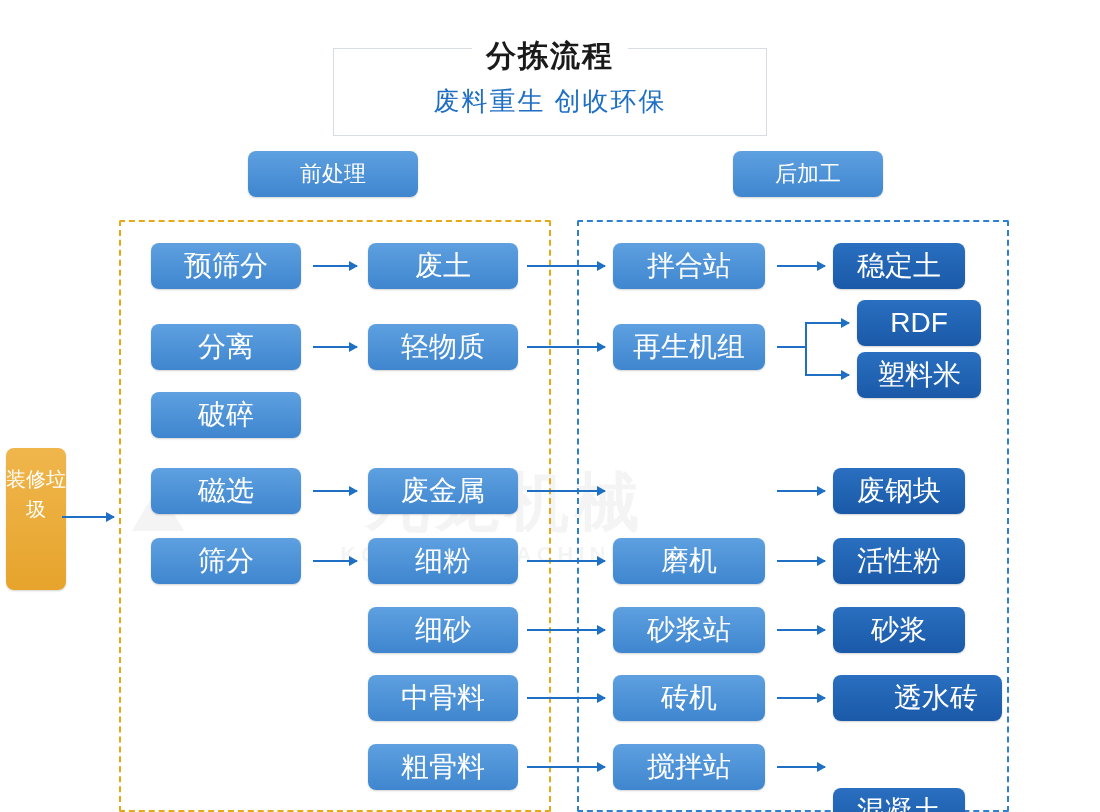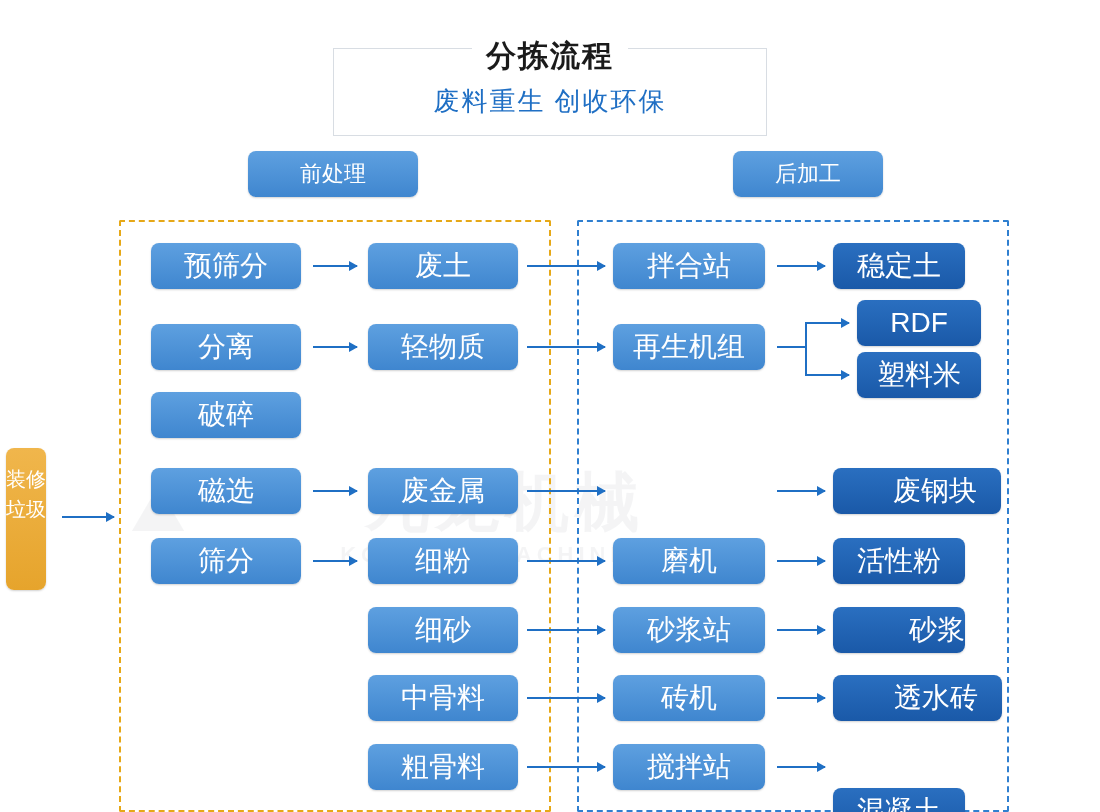--- a/index.html
+++ b/index.html
@@ -68,21 +68,21 @@
   .node.light{background:linear-gradient(180deg,#5ea0e0 0%,#3f86cf 100%);}
   .node.dark{background:linear-gradient(180deg,#2a6fc0 0%,#1a59a8 100%);}
   .node.col-a{left:151px;width:150px;}
   .node.col-b{left:368px;width:150px;font-family:Liberation Serif, serif;}
   .node.col-c{left:613px;width:152px;}
   .node.col-d{left:833px;width:132px;}
   .node.col-d2{left:857px;width:124px;}
 
   
   #node-entry{
-    position:absolute;left:6px;top:448px;width:40px;height:142px;
+    position:absolute;left:6px;top:448px;width:60px;height:142px;
     border-radius:8px;color:#fff;font-size:20px;line-height:30px;
     padding-top:16px;box-sizing:border-box;text-align:center;
     background:linear-gradient(180deg,#f0b64c 0%,#e6a42c 100%);
     box-shadow:0 1px 2px rgba(0,0,0,.18);
   }
 
   
   .arrow{position:absolute;height:2px;background:#1f6fc4;}
   .arrow:after{
     content:"";position:absolute;right:-1px;top:-4px;
@@ -161,19 +161,19 @@
   <div class="arrow" style="left:777px;top:766px;width:48px;"></div>
 
   <div class="connector" style="left:777px;top:346px;width:28px;"></div>
   <div class="vline" style="left:805px;top:322px;height:52px;"></div>
   <div class="arrow" style="left:805px;top:322px;width:44px;"></div>
   <div class="arrow" style="left:805px;top:374px;width:44px;"></div>
 
   <div class="node dark col-d" style="top:243px;">稳定土</div>
   <div class="node dark col-d2" style="top:300px;">RDF</div>
   <div class="node dark col-d2" style="top:352px;">塑料米</div>
-  <div class="node dark col-d" style="top:468px;padding-left:36px;">废钢块</div>
+  <div class="node dark col-d" style="top:468px;">废钢块</div>
   <div class="node dark col-d" style="top:538px;">活性粉</div>
-  <div class="node dark col-d" style="top:607px;text-align:right;">砂浆</div>
+  <div class="node dark col-d" style="top:607px;">砂浆</div>
   <div class="node dark col-d" style="top:675px;padding-left:37px;">透水砖</div>
   <div class="node dark col-d" style="top:744px;margin-top:44px;">混凝土</div>
 
 </div>
 
 </body></html>

